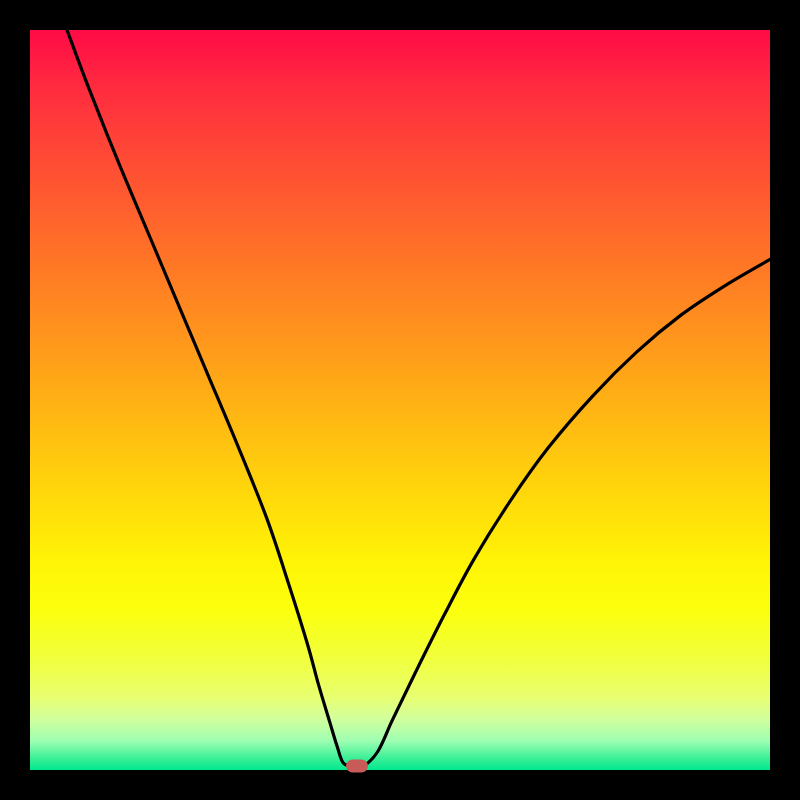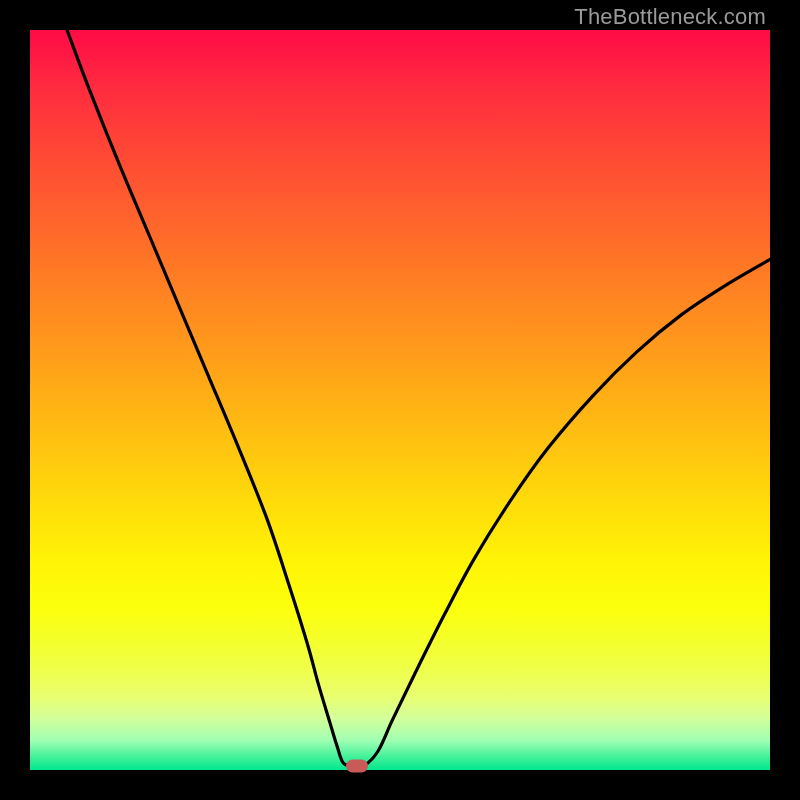--- a/index.html
+++ b/index.html
@@ -70,21 +70,20 @@
     background: #c85a58;
     border-radius: 7px;
     transform: translate(-50%, -50%);
   }
 </style>
 </head>
 <body>
 
 <div class="frame">
 
-  <div class="watermark">TheBottleneck.com</div>
 
   <div class="plot-area">
 
     <svg class="curve" viewBox="0 0 740 740" preserveAspectRatio="none">
       <path id="curve-path" fill="none" stroke="#000" stroke-width="3.2" stroke-linecap="round" stroke-linejoin="round" d="M 37.00 0.00 C 40.70 9.87, 50.57 37.00, 59.20 59.20 C 67.83 81.40, 78.93 109.15, 88.80 133.20 C 98.67 157.25, 108.53 180.07, 118.40 203.50 C 128.27 226.93, 138.13 250.37, 148.00 273.80 C 157.87 297.23, 167.73 320.67, 177.60 344.10 C 187.47 367.53, 197.33 390.35, 207.20 414.40 C 217.07 438.45, 228.17 464.97, 236.80 488.40 C 245.43 511.83, 252.22 534.03, 259.00 555.00 C 265.78 575.97, 272.57 597.55, 277.50 614.20 C 282.43 630.85, 284.90 641.95, 288.60 654.90 C 292.30 667.85, 296.62 681.66, 299.70 691.90 C 302.78 702.14, 304.88 709.54, 307.10 716.32 C 309.32 723.10, 310.55 729.27, 313.02 732.60 C 315.49 735.93, 318.57 735.68, 321.90 736.30 C 325.23 736.92, 328.68 738.77, 333.00 736.30 C 337.32 733.83, 342.87 729.27, 347.80 721.50 C 352.73 713.73, 356.43 702.63, 362.60 689.68 C 368.77 676.73, 376.17 661.31, 384.80 643.80 C 393.43 626.29, 404.53 603.72, 414.40 584.60 C 424.27 565.48, 432.90 548.22, 444.00 529.10 C 455.10 509.98, 468.67 488.40, 481.00 469.90 C 493.33 451.40, 504.43 435.37, 518.00 418.10 C 531.57 400.83, 547.60 382.33, 562.40 366.30 C 577.20 350.27, 592.00 335.47, 606.80 321.90 C 621.60 308.33, 636.40 296.00, 651.20 284.90 C 666.00 273.80, 680.80 264.55, 695.60 255.30 C 710.40 246.05, 732.60 233.72, 740.00 229.40"></path>
     </svg>
 
     <div id="min-marker" class="min-marker" style="left: 327.08px; top: 736.3px;"></div>
 
   </div>

